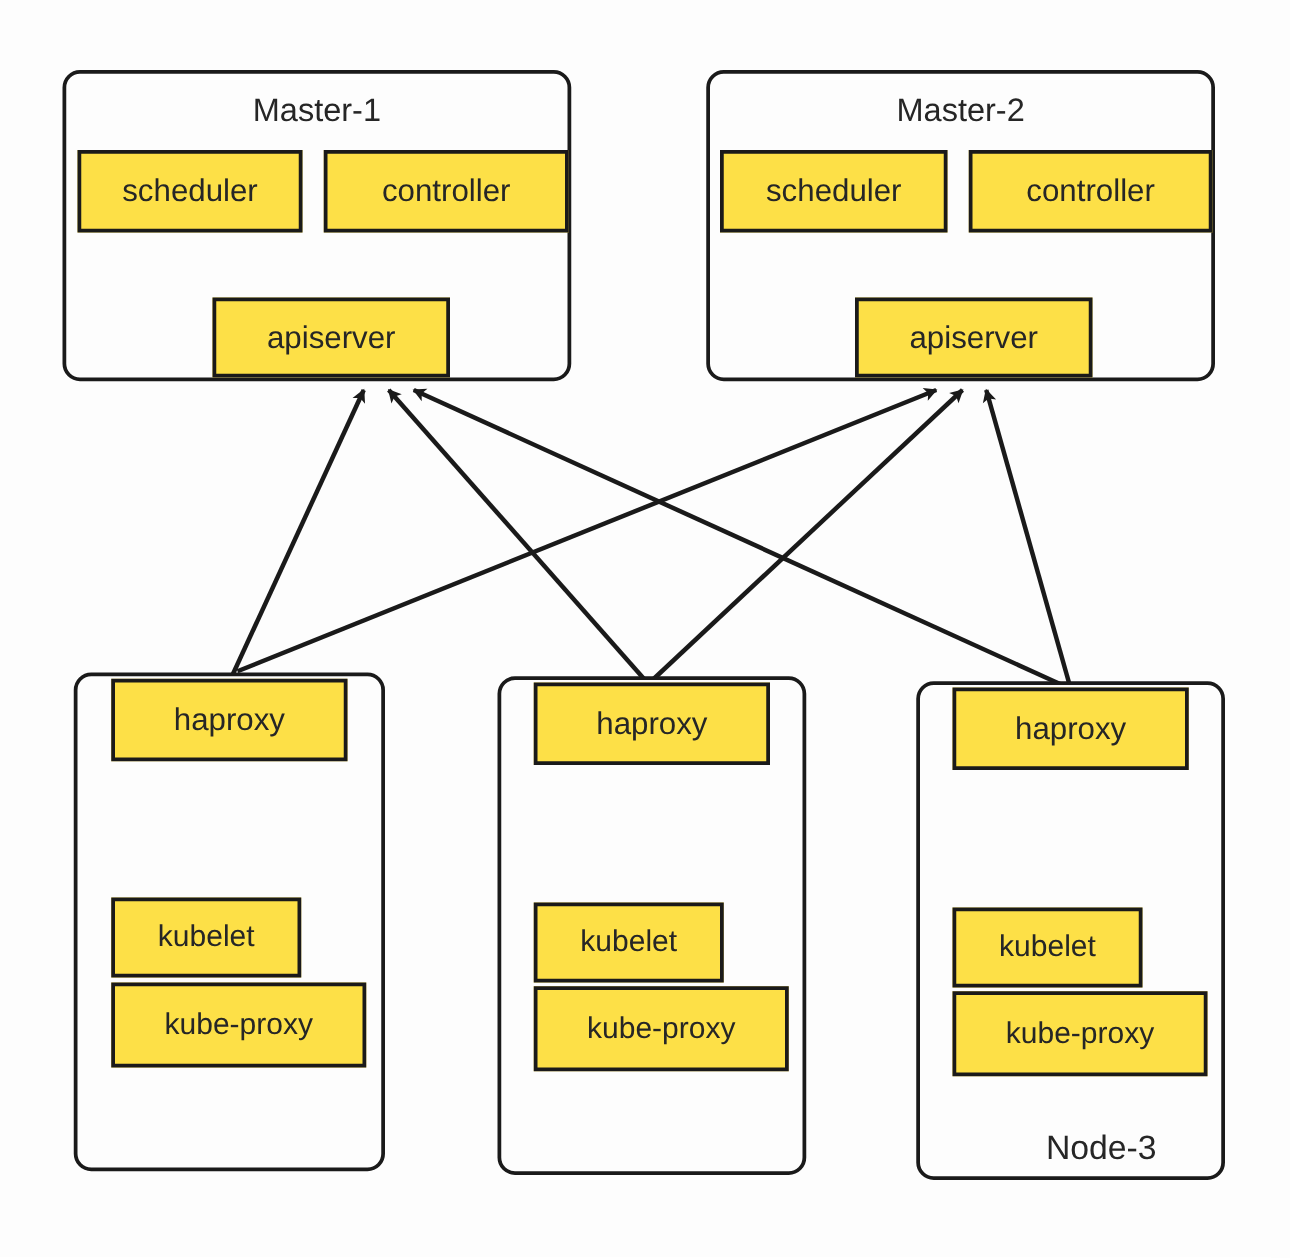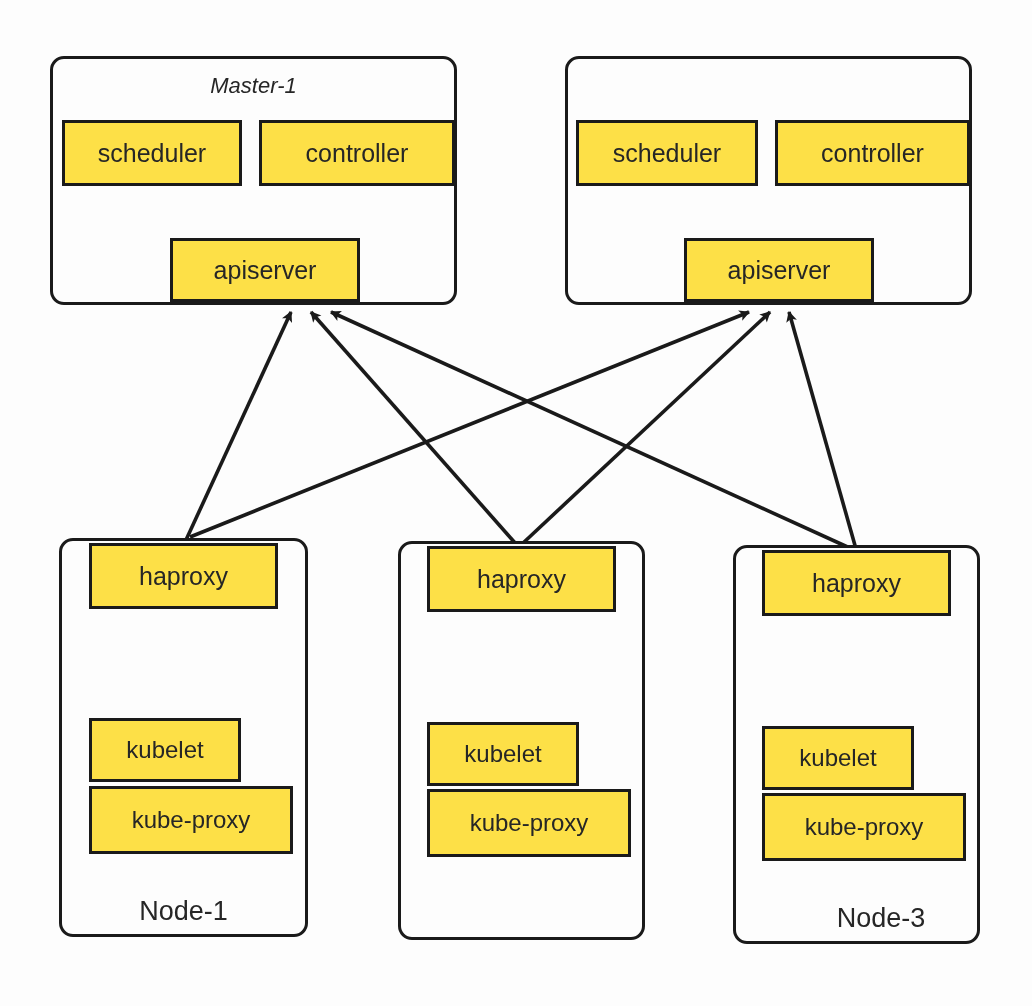--- a/index.html
+++ b/index.html
@@ -43,21 +43,21 @@
     justify-content: center;
     color: #262626;
     white-space: nowrap;
   }
   .group-title {
     position: absolute;
     text-align: center;
     color: #262626;
     white-space: nowrap;
   }
-  .t-master { font-size: 22px; font-style: italic; }
+  .t-master { font-size: 26px; }
   .t-node   { font-size: 27px; }
   .t-comp   { font-size: 25px; }
   .t-comp-sm{ font-size: 24px; }
   .layer-boxes { position: absolute; left:0; top:0; width:1032px; height:1006px; }
 </style>
 </head>
 <body>
 
 <div id="canvas">
 
@@ -133,36 +133,36 @@
     <div class="master-box" style="left:50px; top:56px; width:407px; height:249px;"></div>
     <div class="group-title t-master" style="left:50px; top:73px; width:407px;">Master-1</div>
 
     <div class="comp-box t-comp" style="left:62px; top:120px; width:180px; height:66px;">scheduler</div>
 
     <div class="comp-box t-comp" style="left:259px; top:120px; width:196px; height:66px;">controller</div>
 
     <div class="comp-box t-comp" style="left:170px; top:238px; width:190px; height:64px;">apiserver</div>
 
     <div class="master-box" style="left:565px; top:56px; width:407px; height:249px;"></div>
+    <div class="group-title t-master" style="left:565px; top:73px; width:407px;">Master-2</div>
 
     <div class="comp-box t-comp" style="left:576px; top:120px; width:182px; height:66px;">scheduler</div>
 
     <div class="comp-box t-comp" style="left:775px; top:120px; width:195px; height:66px;">controller</div>
 
     <div class="comp-box t-comp" style="left:684px; top:238px; width:190px; height:64px;">apiserver</div>
 
     <div class="node-box" style="left:59px; top:538px; width:249px; height:399px;"></div>
 
     <div class="comp-box t-comp" style="left:89px; top:543px; width:189px; height:66px;">haproxy</div>
 
     <div class="comp-box t-comp-sm" style="left:89px; top:718px; width:152px; height:64px;">kubelet</div>
 
     <div class="comp-box t-comp-sm" style="left:89px; top:786px; width:204px; height:68px;">kube-proxy</div>
 
-    <div class="group-title t-node" style="left:59px; top:896px; width:249px;">Node-1</div>
 
     <div class="node-box" style="left:398px; top:541px; width:247px; height:399px;"></div>
 
     <div class="comp-box t-comp" style="left:427px; top:546px; width:189px; height:66px;">haproxy</div>
 
     <div class="comp-box t-comp-sm" style="left:427px; top:722px; width:152px; height:64px;">kubelet</div>
 
     <div class="comp-box t-comp-sm" style="left:427px; top:789px; width:204px; height:68px;">kube-proxy</div>
 
 

